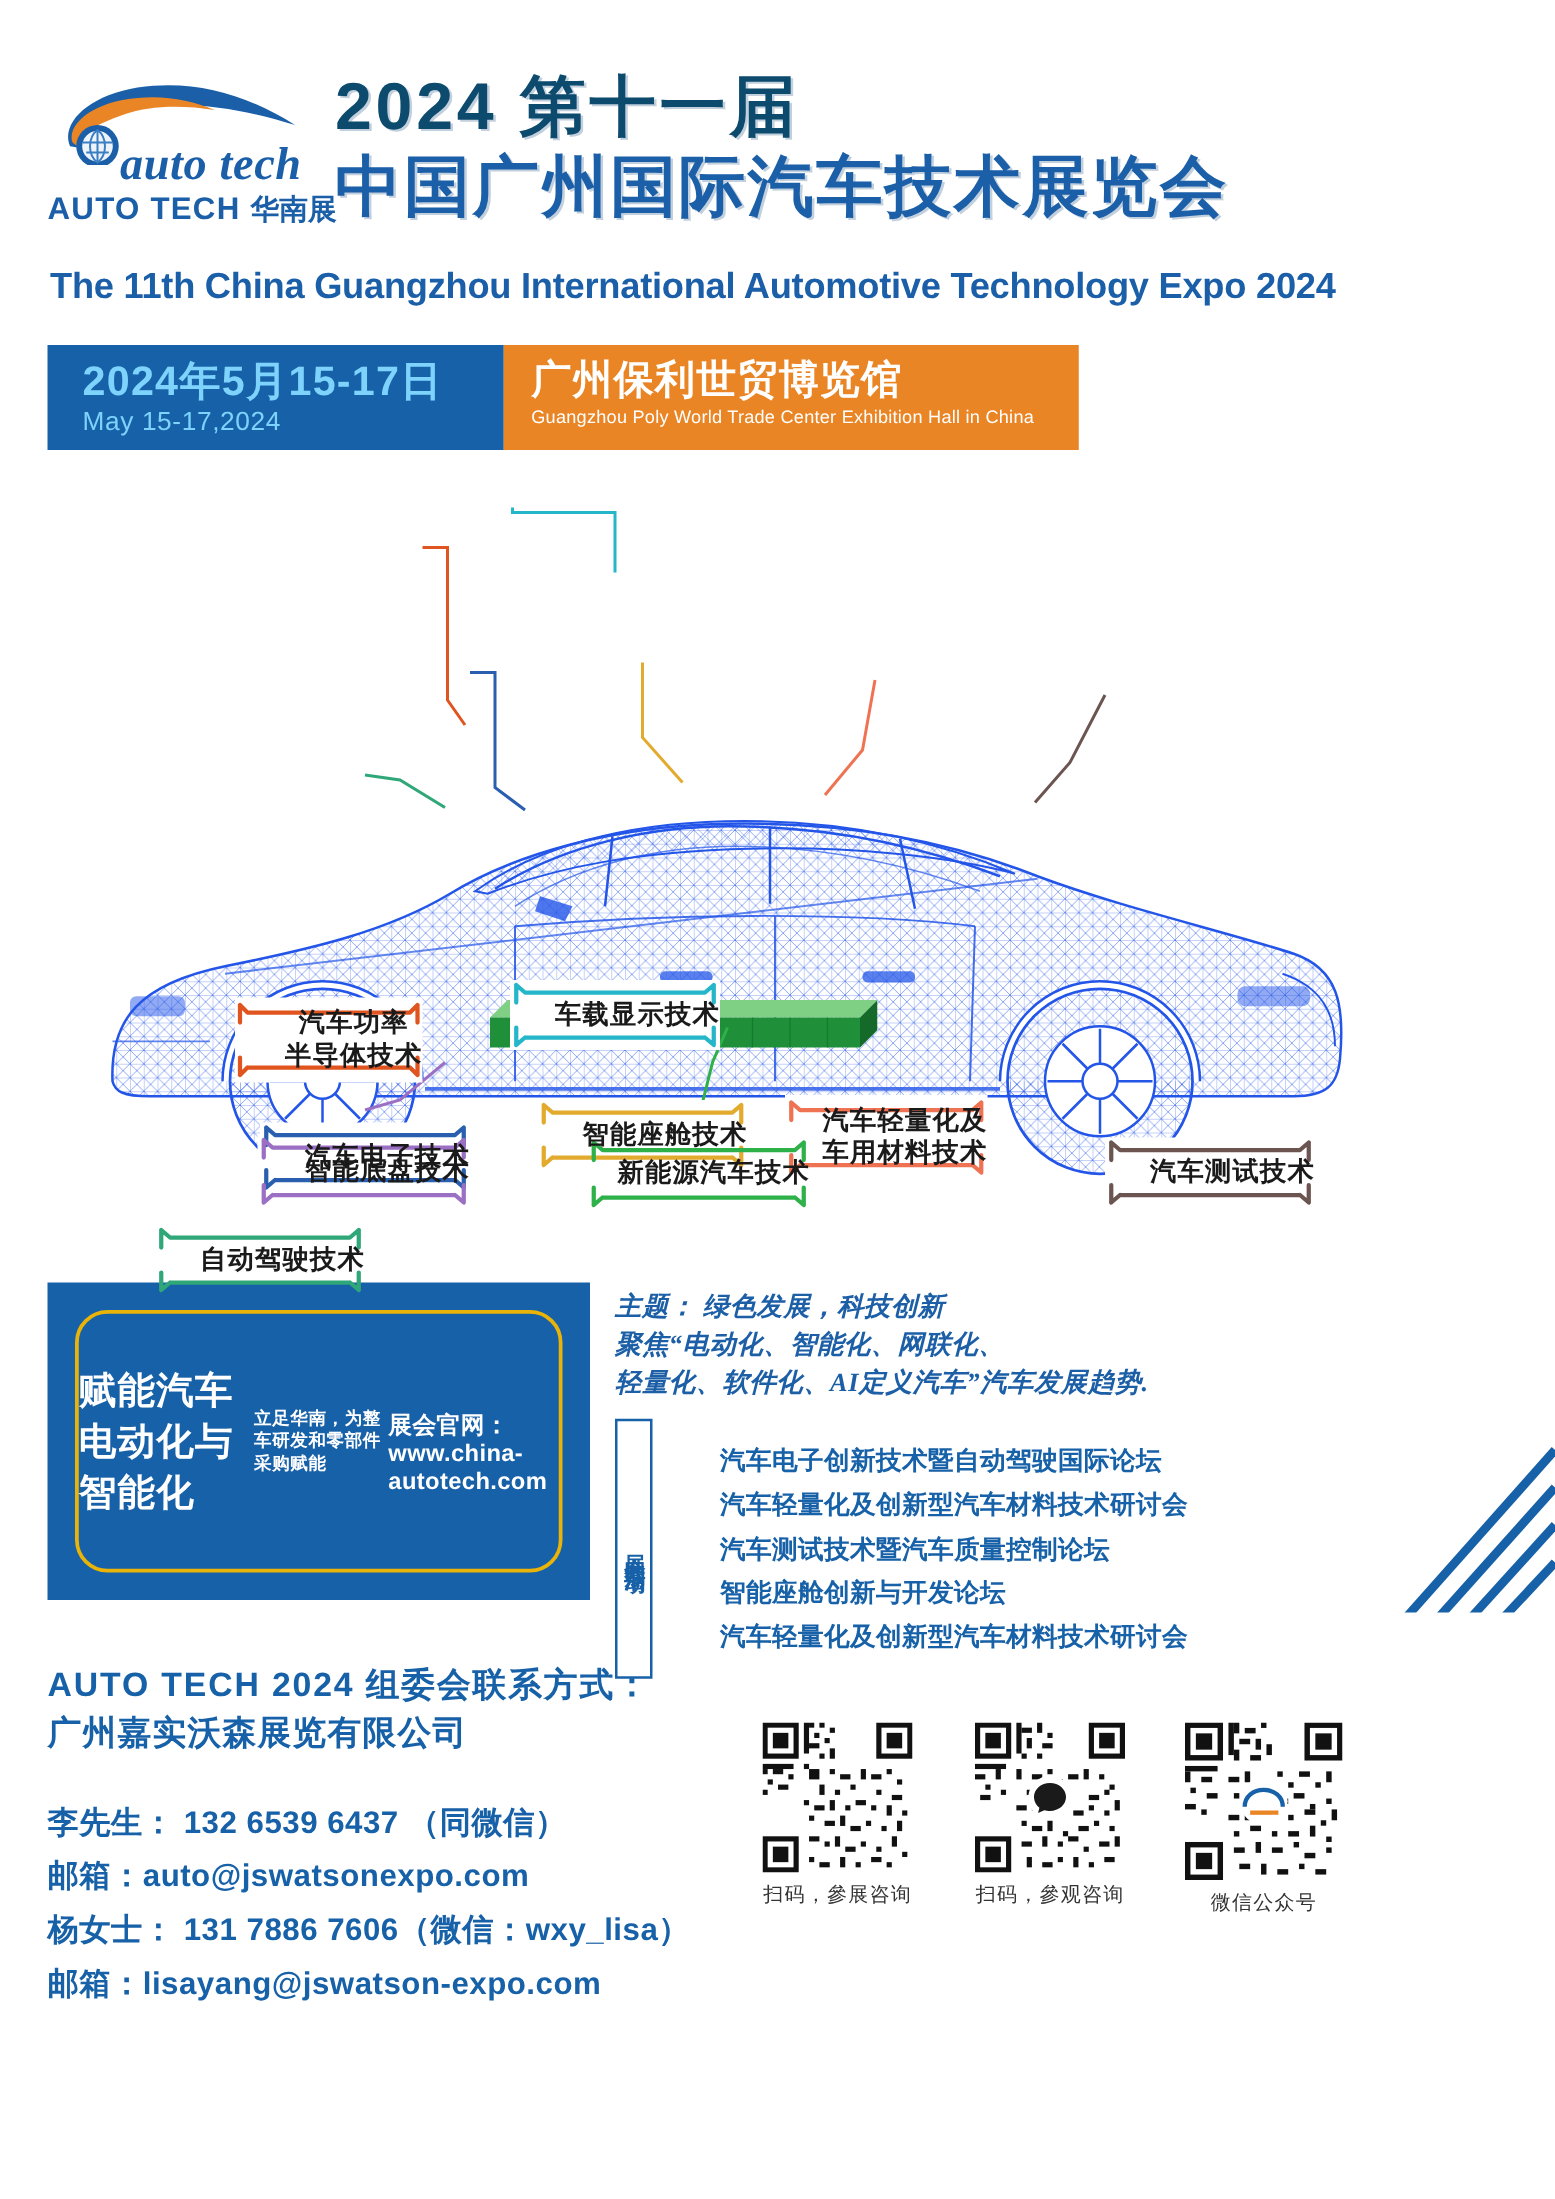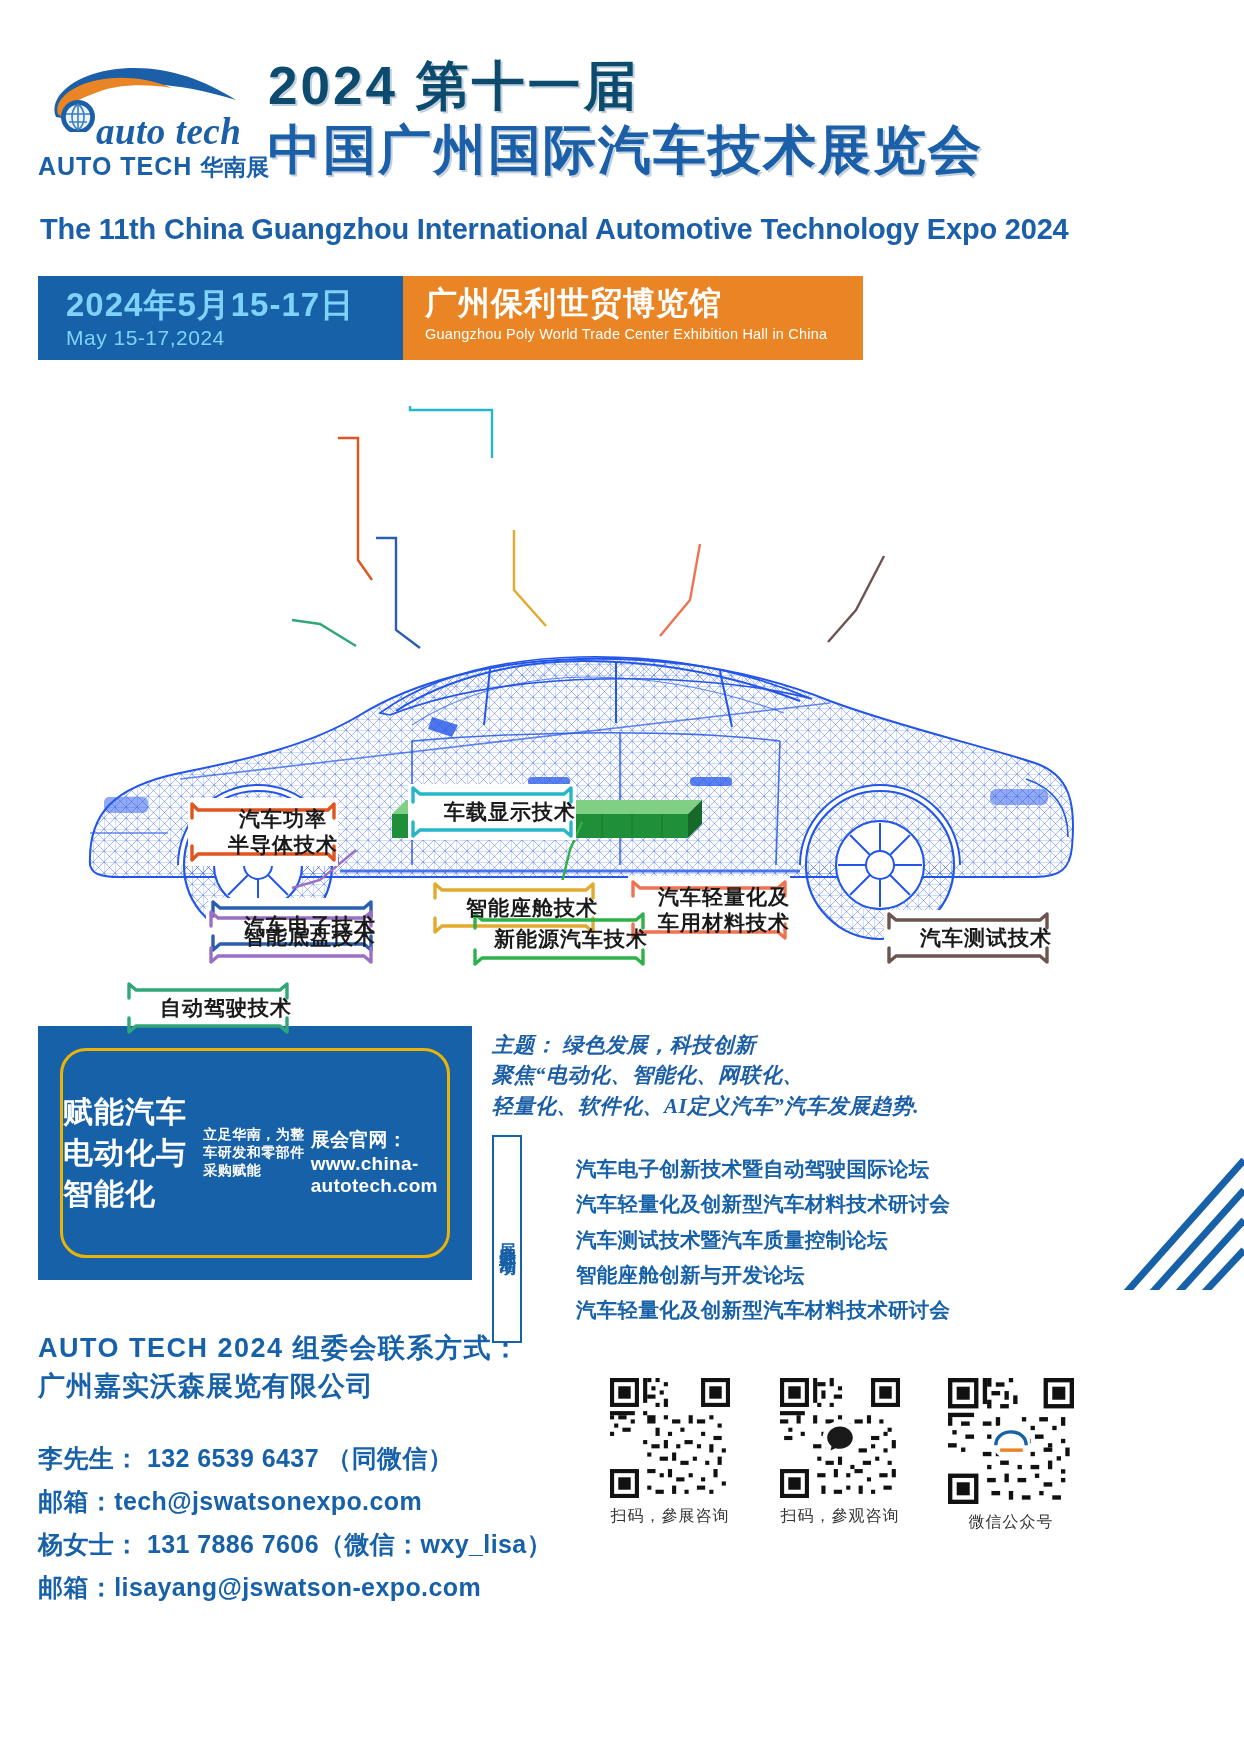--- a/index.html
+++ b/index.html
@@ -328,21 +328,21 @@
       <path d="M92 175 L160 100"></path>
       <path d="M118 175 L160 130"></path>
     </g>
   </svg>
 
   <div class="contact">
     <div class="c-h1">AUTO TECH 2024 组委会联系方式：</div>
     <div class="c-h2">广州嘉实沃森展览有限公司</div>
     <div class="c-lines">
       <div>李先生： 132 6539 6437 （同微信）</div>
-      <div>邮箱：tech@jswatsonexpo.com</div>
+      <div>邮箱：auto@jswatsonexpo.com</div>
       <div>杨女士： 131 7886 7606（微信：wxy_lisa）</div>
       <div>邮箱：lisayang@jswatson-expo.com</div>
     </div>
   </div>
 
   <div class="qrs">
     <div class="qr" style="left:10px;">
       <svg class="qbox" width="120" height="120" viewBox="0 0 29 29">
         <rect width="29" height="29" fill="#fff"></rect>
         <g fill="#111">

